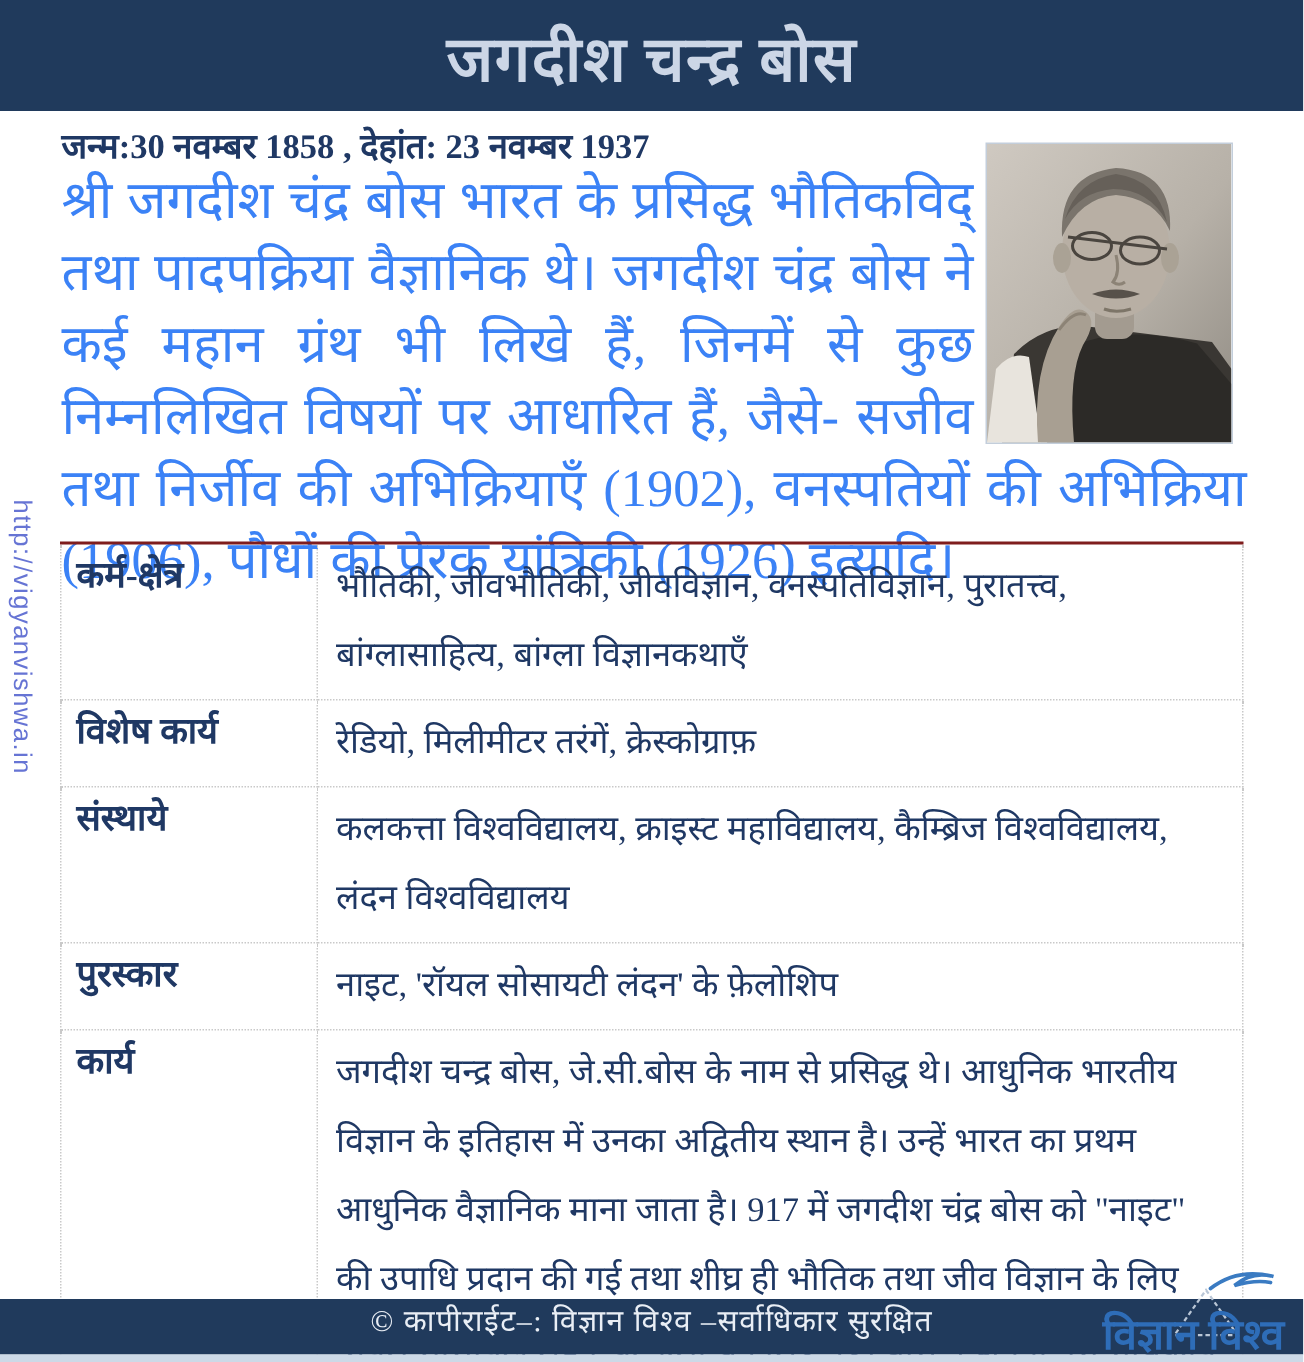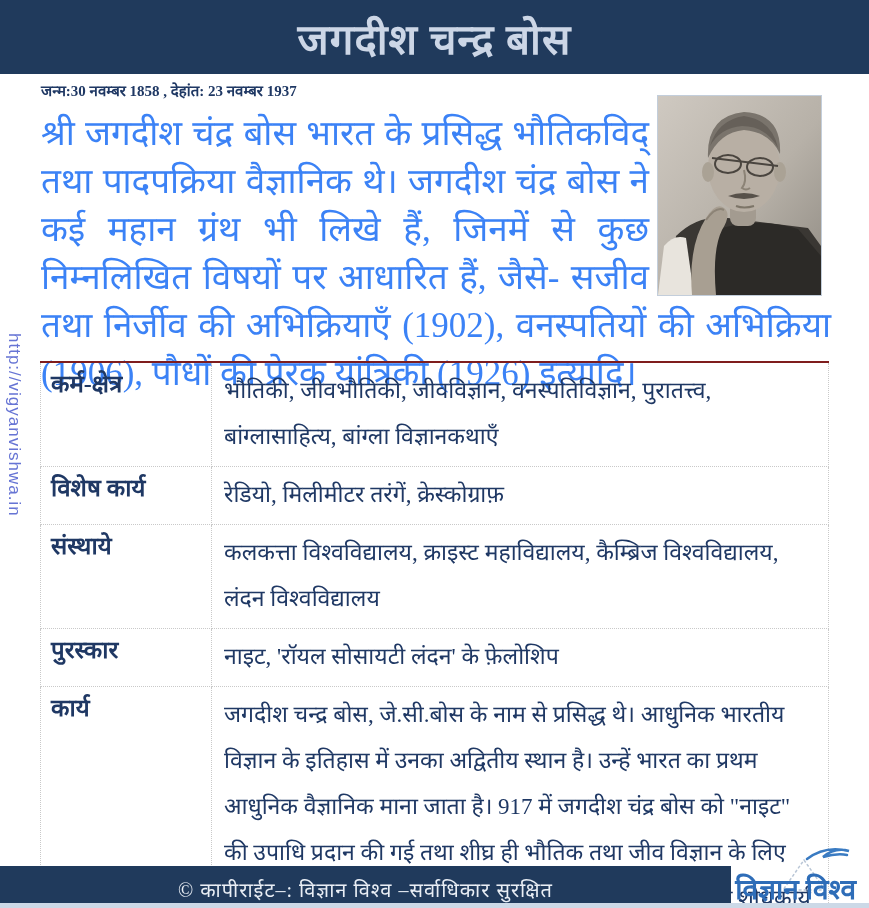--- a/index.html
+++ b/index.html
@@ -12,21 +12,21 @@
     position:absolute;left:0;top:0;width:869px;height:74px;
     background:#203a5c;display:flex;align-items:center;justify-content:center;
   }
   .header .title{
     color:#ccd6e6;font-size:42px;font-weight:bold;letter-spacing:1px;
     font-family:"Liberation Serif",serif;
   }
   
   .birth-line{
     position:absolute;left:41px;top:80px;width:600px;
-    color:#1f3864;font-size:15px;font-weight:bold;
+    color:#1f3864;font-size:23px;font-weight:bold;
   }
   
   .photo{
     position:absolute;left:657px;top:95px;width:165px;height:201px;
     border:1px solid #c3cedb;box-sizing:border-box;overflow:hidden;
   }
   .photo svg{display:block;}
   
   .intro{
     position:absolute;left:41px;top:110px;width:790px;
@@ -52,22 +52,22 @@
   }
   .info-table tr:first-child td{border-top:2px solid #7f1d1d;}
   .info-table .lbl{
     width:148px;font-weight:bold;font-size:24px;line-height:33px;padding-left:10px;
   }
   .info-table .val{
     font-size:23px;line-height:46px;
   }
   
   .footer-band{
-    position:absolute;left:0;top:866px;width:731px;height:37px;
-    background:#203a5c;display:flex;align-items:flex-end;justify-content:center;
+    position:absolute;left:0;top:866px;width:869px;height:37px;
+    background:#203a5c;display:flex;align-items:flex-start;justify-content:center;
   }
   .footer-band .copyright{
     color:#e9eef5;font-size:20px;letter-spacing:1px;
     font-family:"Liberation Serif",serif;
   }
   .logo{
     position:absolute;right:13px;top:869px;z-index:3;
     color:#2e6db8;font-size:28px;font-weight:bold;white-space:nowrap;
   }
   .logo-triangle{

